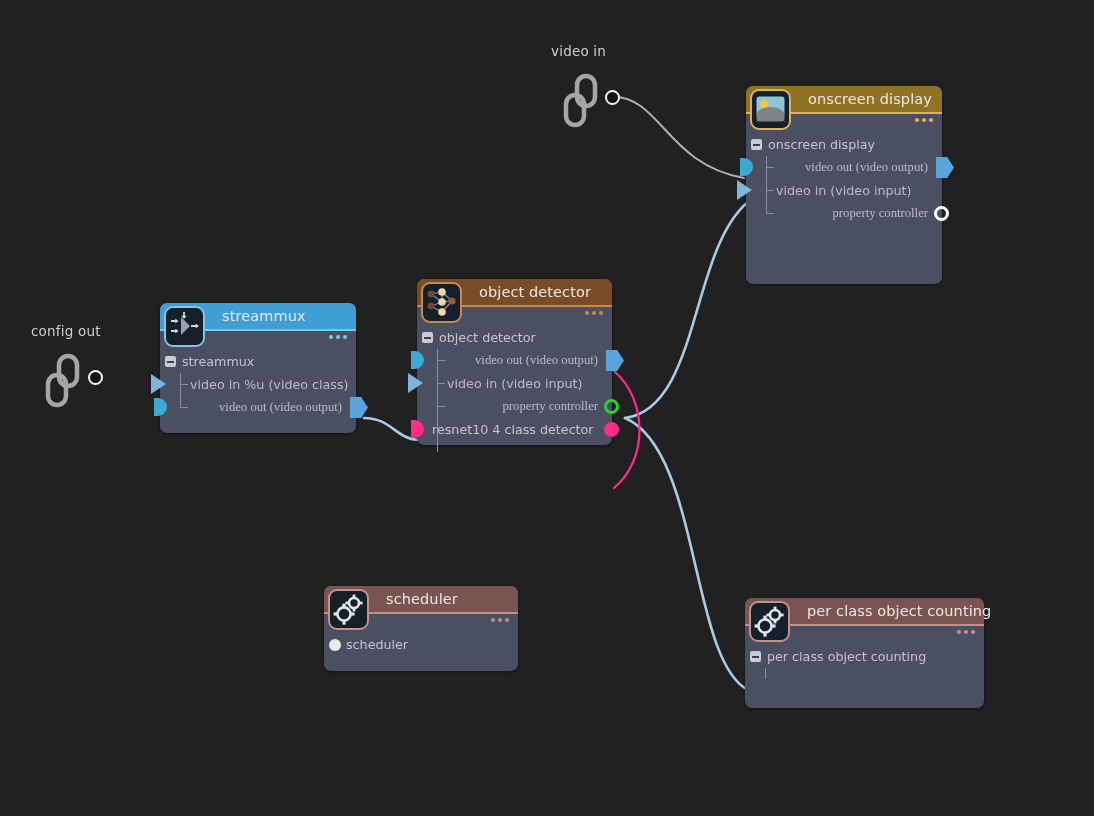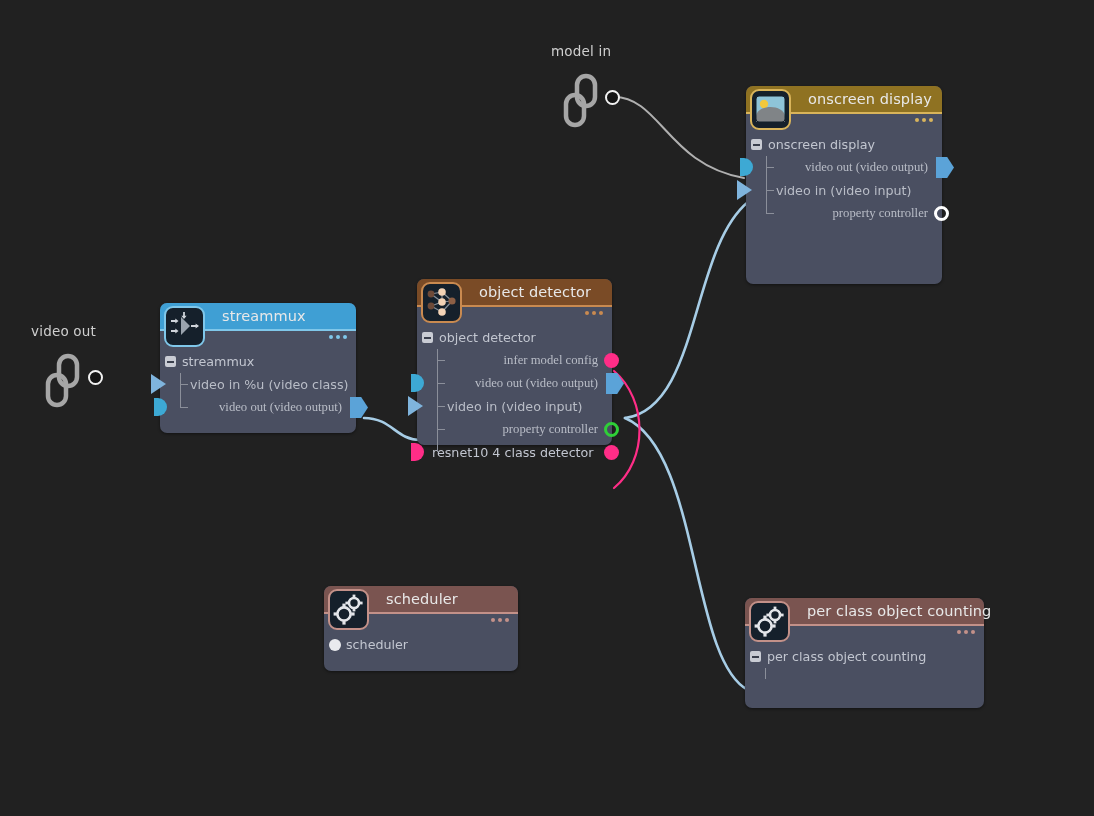--- a/index.html
+++ b/index.html
@@ -155,31 +155,31 @@
   <svg class="links" id="links-svg">
       <path d="M 614,97 C 660,97 668,165 744,178" stroke="#b0b0b0" stroke-width="2" fill="none" stroke-linecap="round"></path>
       <path d="M 364,418 C 392,418 396,440 420,440" stroke="#a7cde6" stroke-width="2.6" fill="none" stroke-linecap="round"></path>
       <path d="M 625,418 C 700,408 690,250 748,202" stroke="#a7cde6" stroke-width="2.6" fill="none" stroke-linecap="round"></path>
       <path d="M 625,418 C 700,450 690,660 748,690" stroke="#a7cde6" stroke-width="2.6" fill="none" stroke-linecap="round"></path>
       <path d="M 614,371 C 648,400 648,460 614,488" stroke="#ff2d87" stroke-width="2.2" fill="none" stroke-linecap="round"></path>
     </svg>
 
   <div id="endpoints-layer">
       <div class="endpoint">
-        <div class="endpoint-label" style="left: 551px; top: 43px;">model in</div>
+        <div class="endpoint-label" style="left: 551px; top: 43px;">video in</div>
         <div class="chain-icon" style="left: 562px; top: 73px;"><svg width="46" height="56" viewBox="0 0 46 56">
      <g fill="none" stroke="#a6a6a6" stroke-width="4.5">
        <rect x="15" y="3" width="18" height="30" rx="9"></rect>
        <rect x="4" y="22" width="18" height="30" rx="9"></rect>
      </g>
           </svg></div>
         <div class="endpoint-dot" style="left: 605px; top: 90px;"></div>
       </div>
       <div class="endpoint">
-        <div class="endpoint-label" style="left: 31px; top: 323px;">video out</div>
+        <div class="endpoint-label" style="left: 31px; top: 323px;">config out</div>
         <div class="chain-icon" style="left: 44px; top: 353px;"><svg width="46" height="56" viewBox="0 0 46 56">
      <g fill="none" stroke="#a6a6a6" stroke-width="4.5">
        <rect x="15" y="3" width="18" height="30" rx="9"></rect>
        <rect x="4" y="22" width="18" height="30" rx="9"></rect>
      </g>
           </svg></div>
         <div class="endpoint-dot" style="left: 88px; top: 370px;"></div>
       </div>
     </div>
   <div id="nodes-layer">
@@ -252,25 +252,20 @@
           <i style="background: rgb(201, 138, 80);"></i>
           <i style="background: rgb(201, 138, 80);"></i>
           <i style="background: rgb(201, 138, 80);"></i>
         </div>
         <div class="node-body rounded-bottom" style="padding-top: 19px;">
           <div class="row row-root">
             <div class="collapse-box" style="left: 5px;"></div>
             <span class="row-label-left" style="left: 22px;">object detector</span>
           </div>
           <div class="row">
-            <span class="row-label-right">infer model config</span>
-            <div class="tree-line" style="left: 20px; top: 11px; width: 8px; height: 1px;"></div>
-            <div class="port port-dot-filled" style="background: rgb(255, 45, 135); position: absolute; right: -7px; top: 4px;"></div>
-          </div>
-          <div class="row">
             <span class="row-label-right">video out (video output)</span>
             <div class="tree-line" style="left: 20px; top: 11px; width: 8px; height: 1px;"></div>
             <div class="port port-halfcircle-left" style="background: rgb(61, 169, 212); left: -6px; position: absolute; top: 2px;"></div>
             <div class="port port-pent" style="background: rgb(91, 163, 216); position: absolute; right: -12px; top: 1px;"></div>
           </div>
           <div class="row">
             <span class="row-label-left" style="left: 30px;">video in (video input)</span>
             <div class="tree-line" style="left: 20px; top: 11px; width: 8px; height: 1px;"></div>
             <div class="port port-arrow" style="border-left-color: rgb(127, 180, 221); left: -9px; position: absolute; top: 1px;"></div>
           </div>

